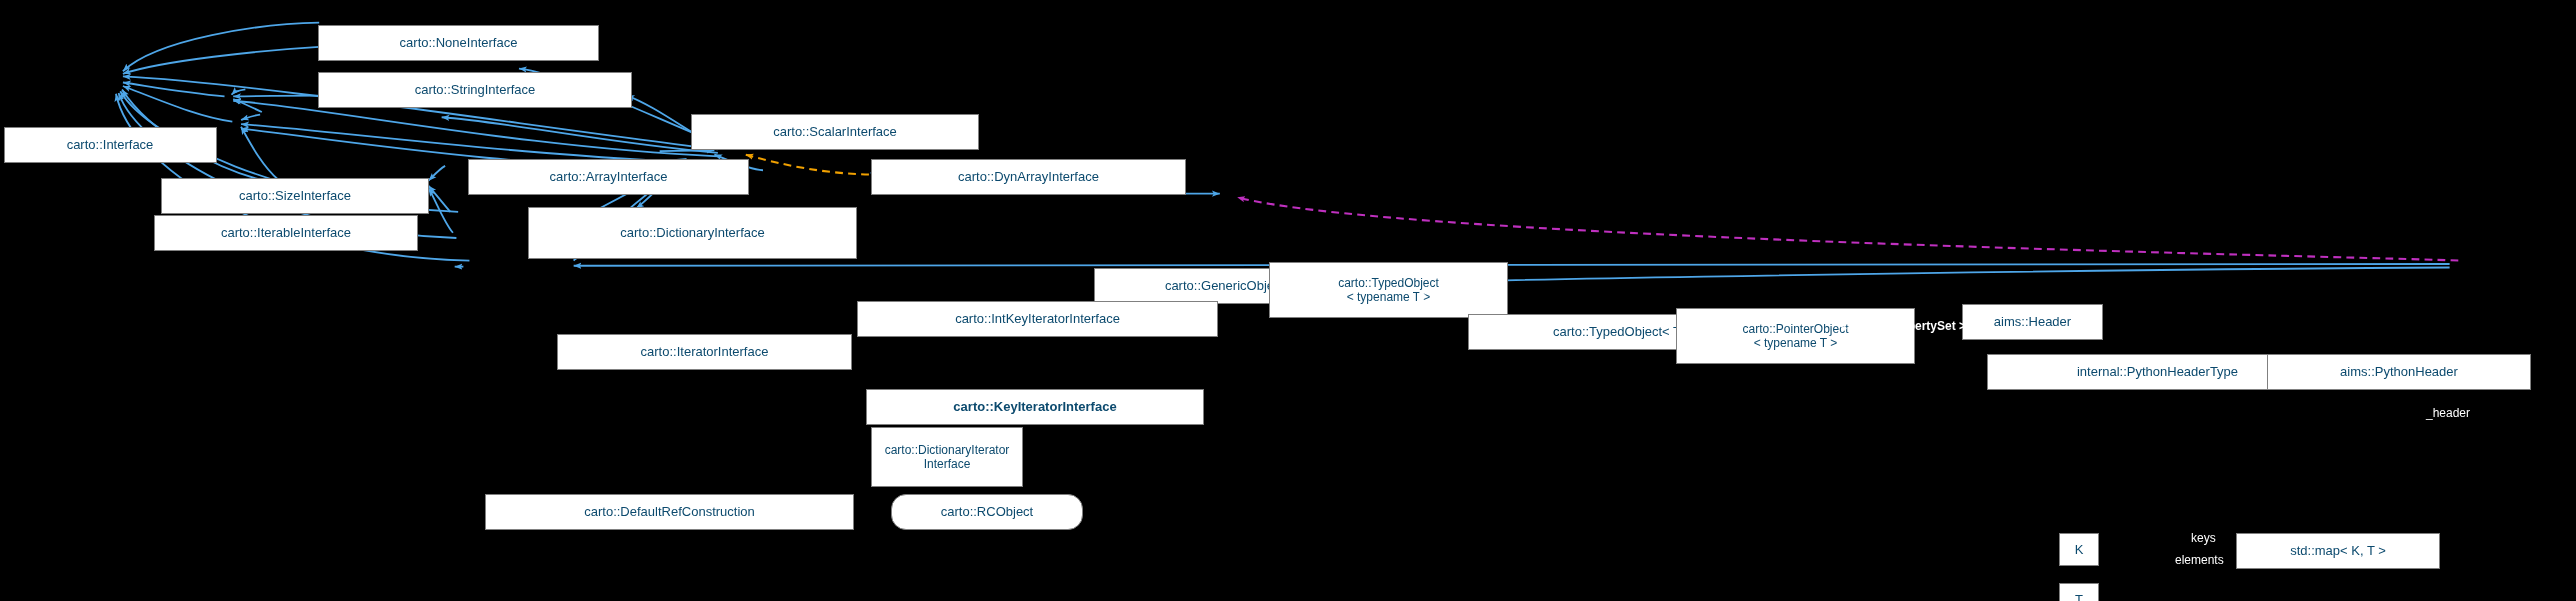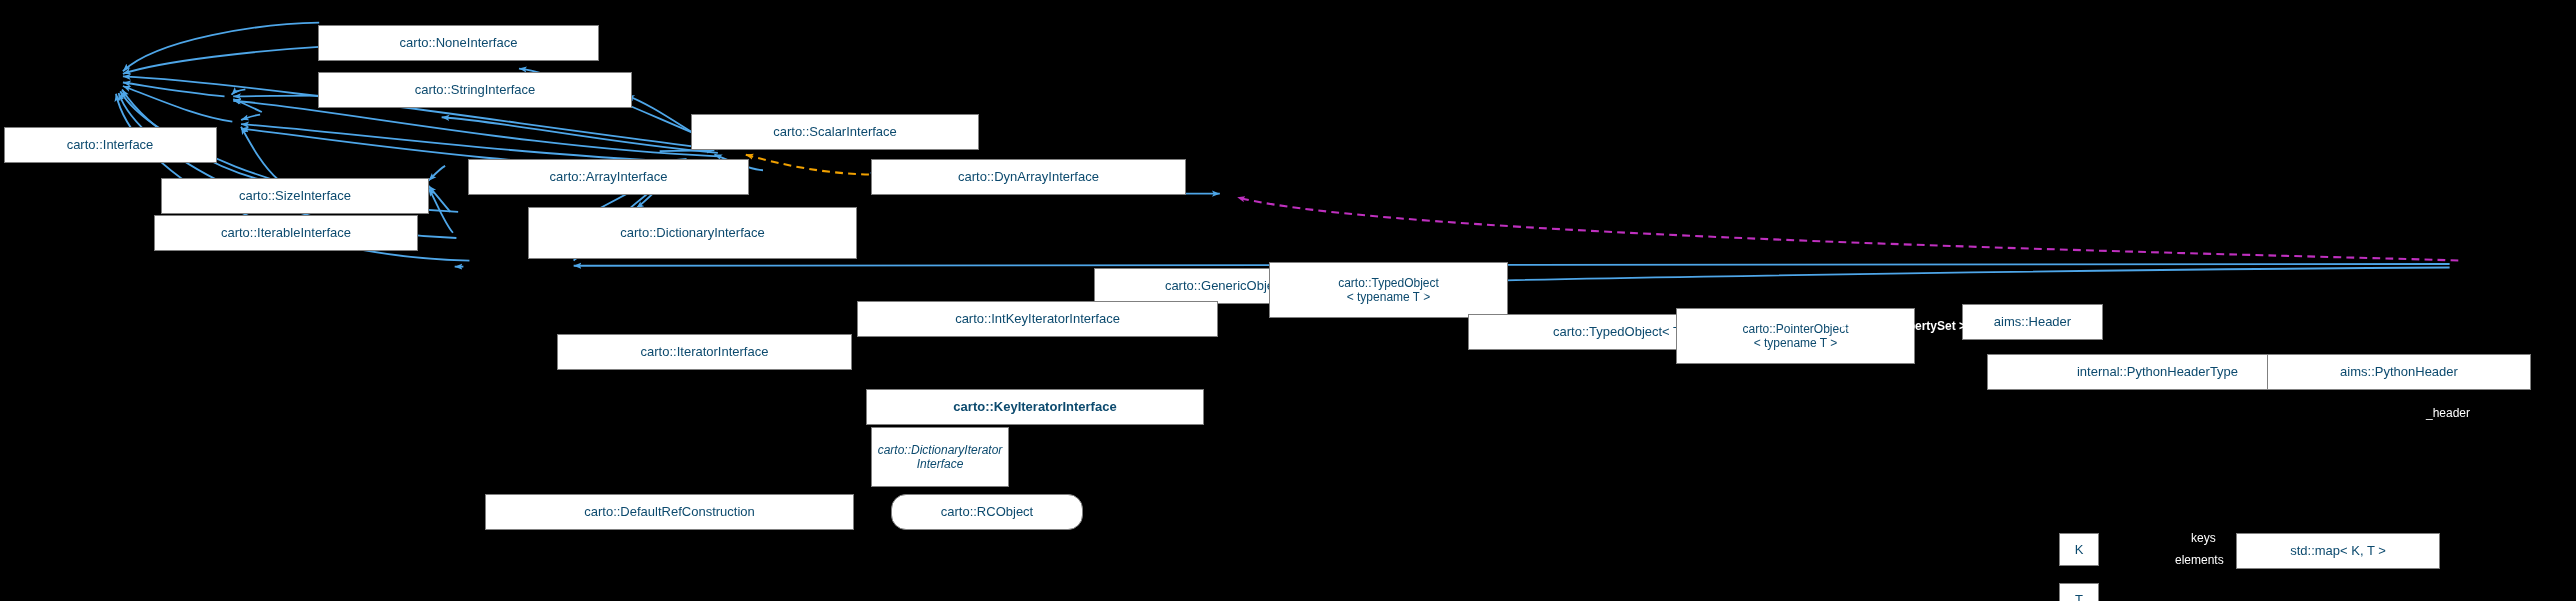--- a/index.html
+++ b/index.html
@@ -141,21 +141,21 @@
 &lt; typename T &gt;</div>
       <div class="node" style="left: 857px; top: 301px; width: 361px; height: 36px; font-size: 13px;">carto::IntKeyIteratorInterface</div>
       <div class="node" style="left: 1468px; top: 314px; width: 309px; height: 36px; font-size: 13px;">carto::TypedObject&lt; T &gt;</div>
       <div class="node" style="left: 1676px; top: 308px; width: 239px; height: 56px; font-size: 12px;">carto::PointerObject
 &lt; typename T &gt;</div>
       <div class="node" style="left: 1962px; top: 304px; width: 141px; height: 36px; font-size: 13px;">aims::Header</div>
       <div class="node" style="left: 510px; top: 334px; width: 295px; height: 36px; font-size: 13px; margin-left: 47px;">carto::IteratorInterface</div>
       <div class="node" style="left: 1987px; top: 354px; width: 341px; height: 36px; font-size: 13px;">internal::PythonHeaderType</div>
       <div class="node" style="left: 2267px; top: 354px; width: 264px; height: 36px; font-size: 13px;">aims::PythonHeader</div>
       <div class="node" style="left: 866px; top: 389px; width: 338px; height: 36px; font-size: 13px; font-weight: bold;">carto::KeyIteratorInterface</div>
-      <div class="node" style="left: 871px; top: 427px; width: 138px; height: 60px; font-size: 12px; font-style: italic;">carto::DictionaryIterator
+      <div class="node" style="left: 871px; top: 427px; width: 152px; height: 60px; font-size: 12px;">carto::DictionaryIterator
 Interface</div>
       <div class="node" style="left: 485px; top: 494px; width: 369px; height: 36px; font-size: 13px;">carto::DefaultRefConstruction</div>
       <div class="node" style="left: 891px; top: 494px; width: 192px; height: 36px; font-size: 13px; border-radius: 15px;">carto::RCObject</div>
       <div class="node" style="left: 2059px; top: 533px; width: 40px; height: 33px; font-size: 13px;">K</div>
       <div class="node" style="left: 2236px; top: 533px; width: 204px; height: 36px; font-size: 13px;">std::map&lt; K, T &gt;</div>
       <div class="node" style="left: 2059px; top: 583px; width: 40px; height: 33px; font-size: 13px;">T</div>
     </div>
   <div class="labels">
       <div class="edge-label bold" style="left: 1419px; top: 286px;">&lt; T &gt;</div>
       <div class="edge-label bold" style="left: 1840px; top: 319px;">&lt; carto::PropertySet &gt;</div>

